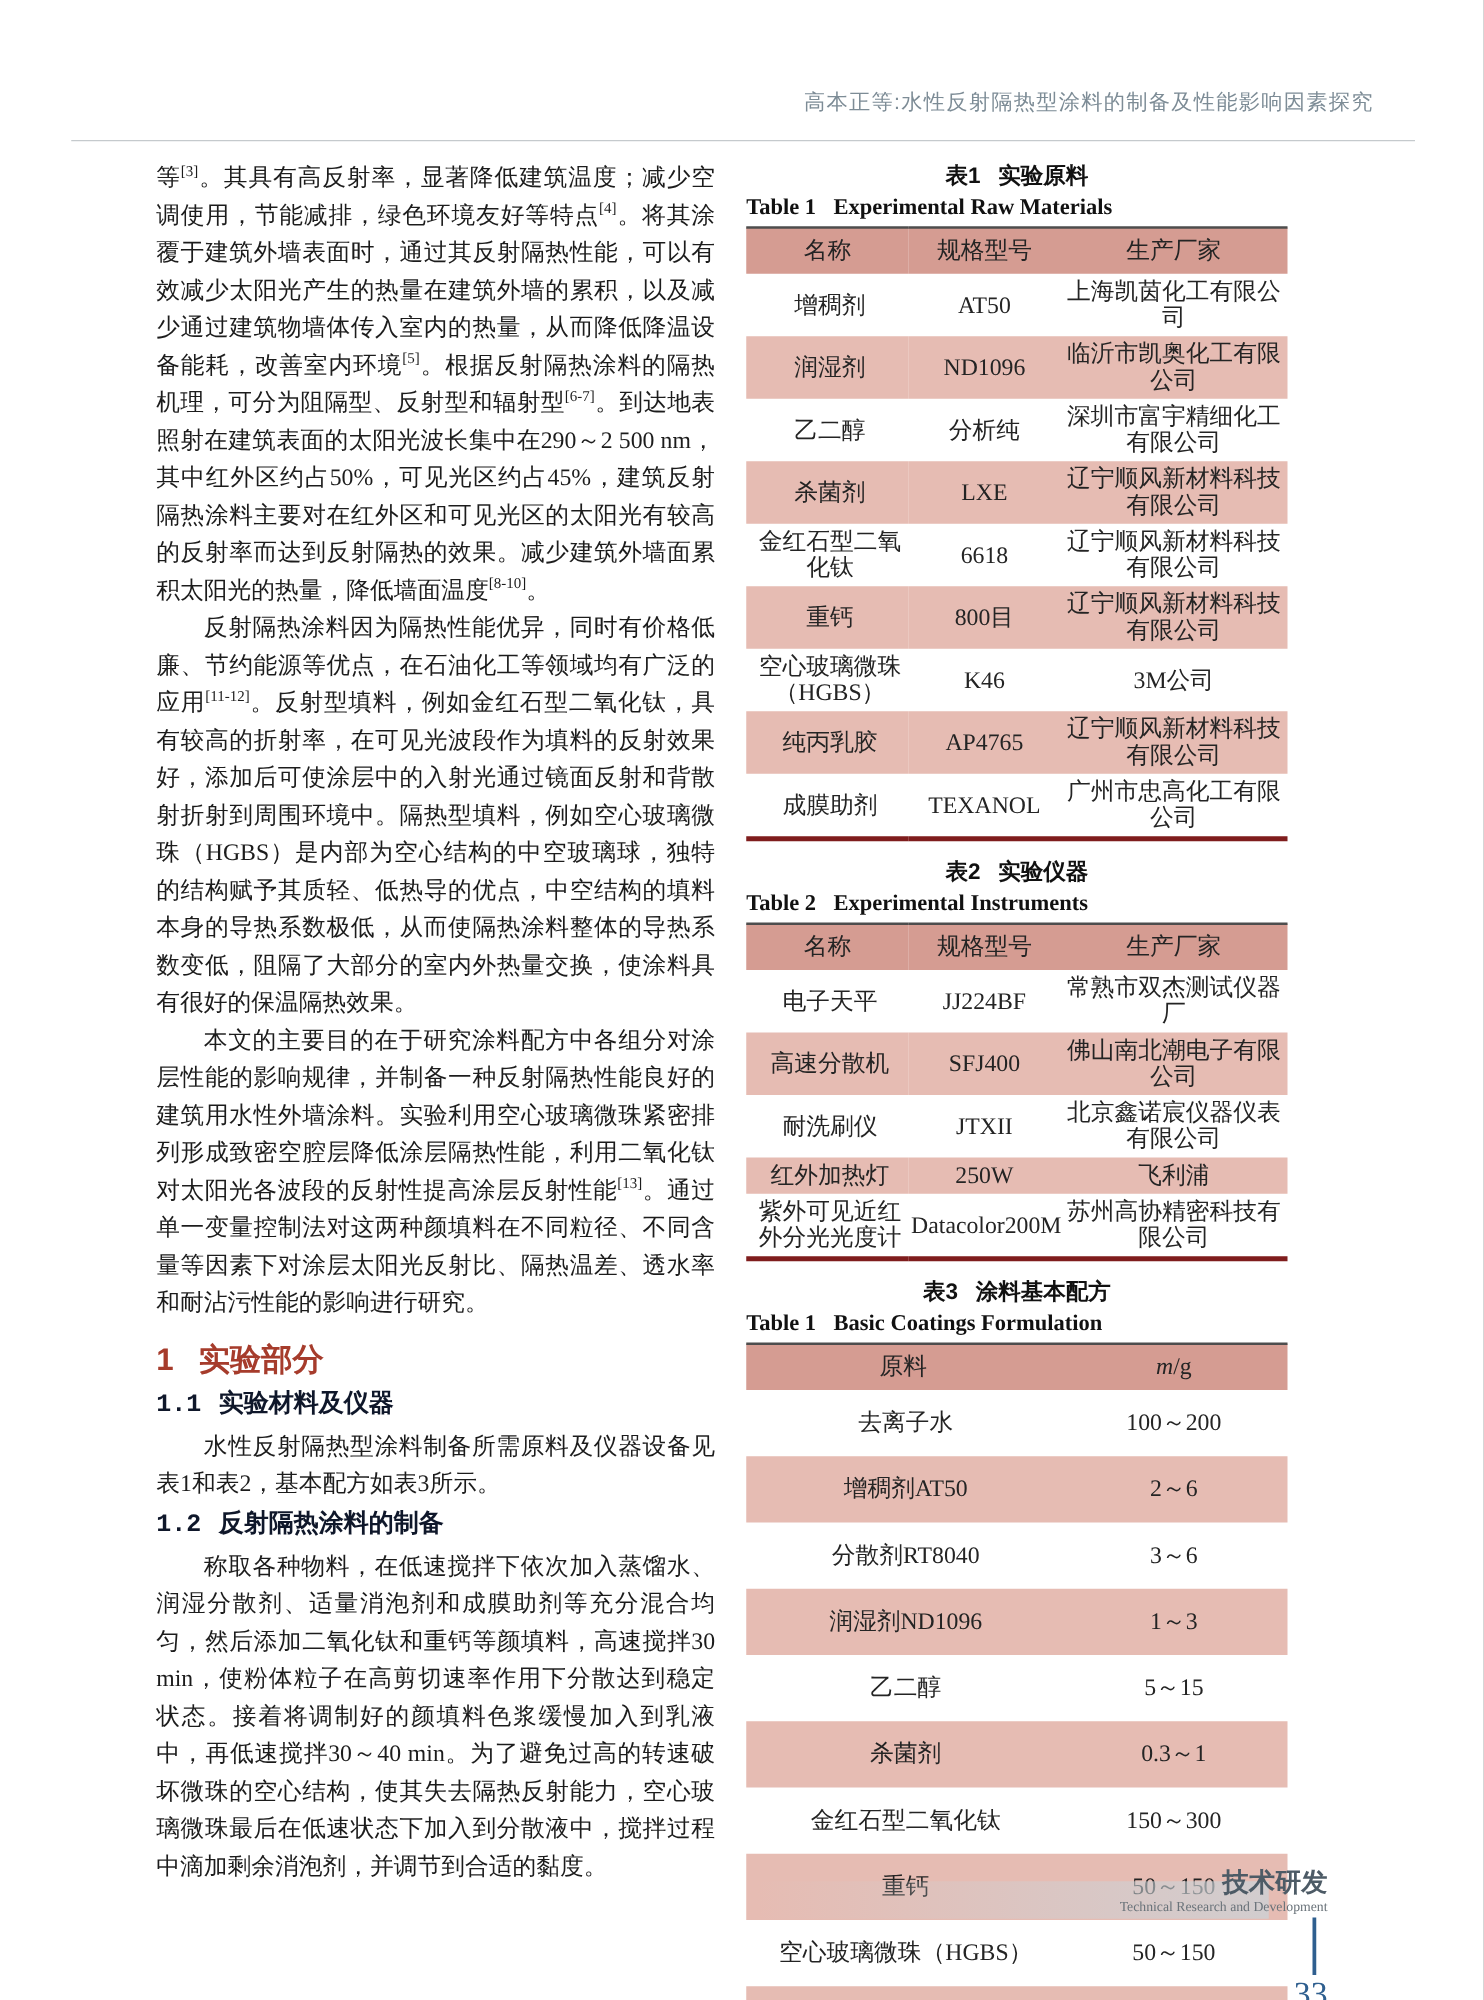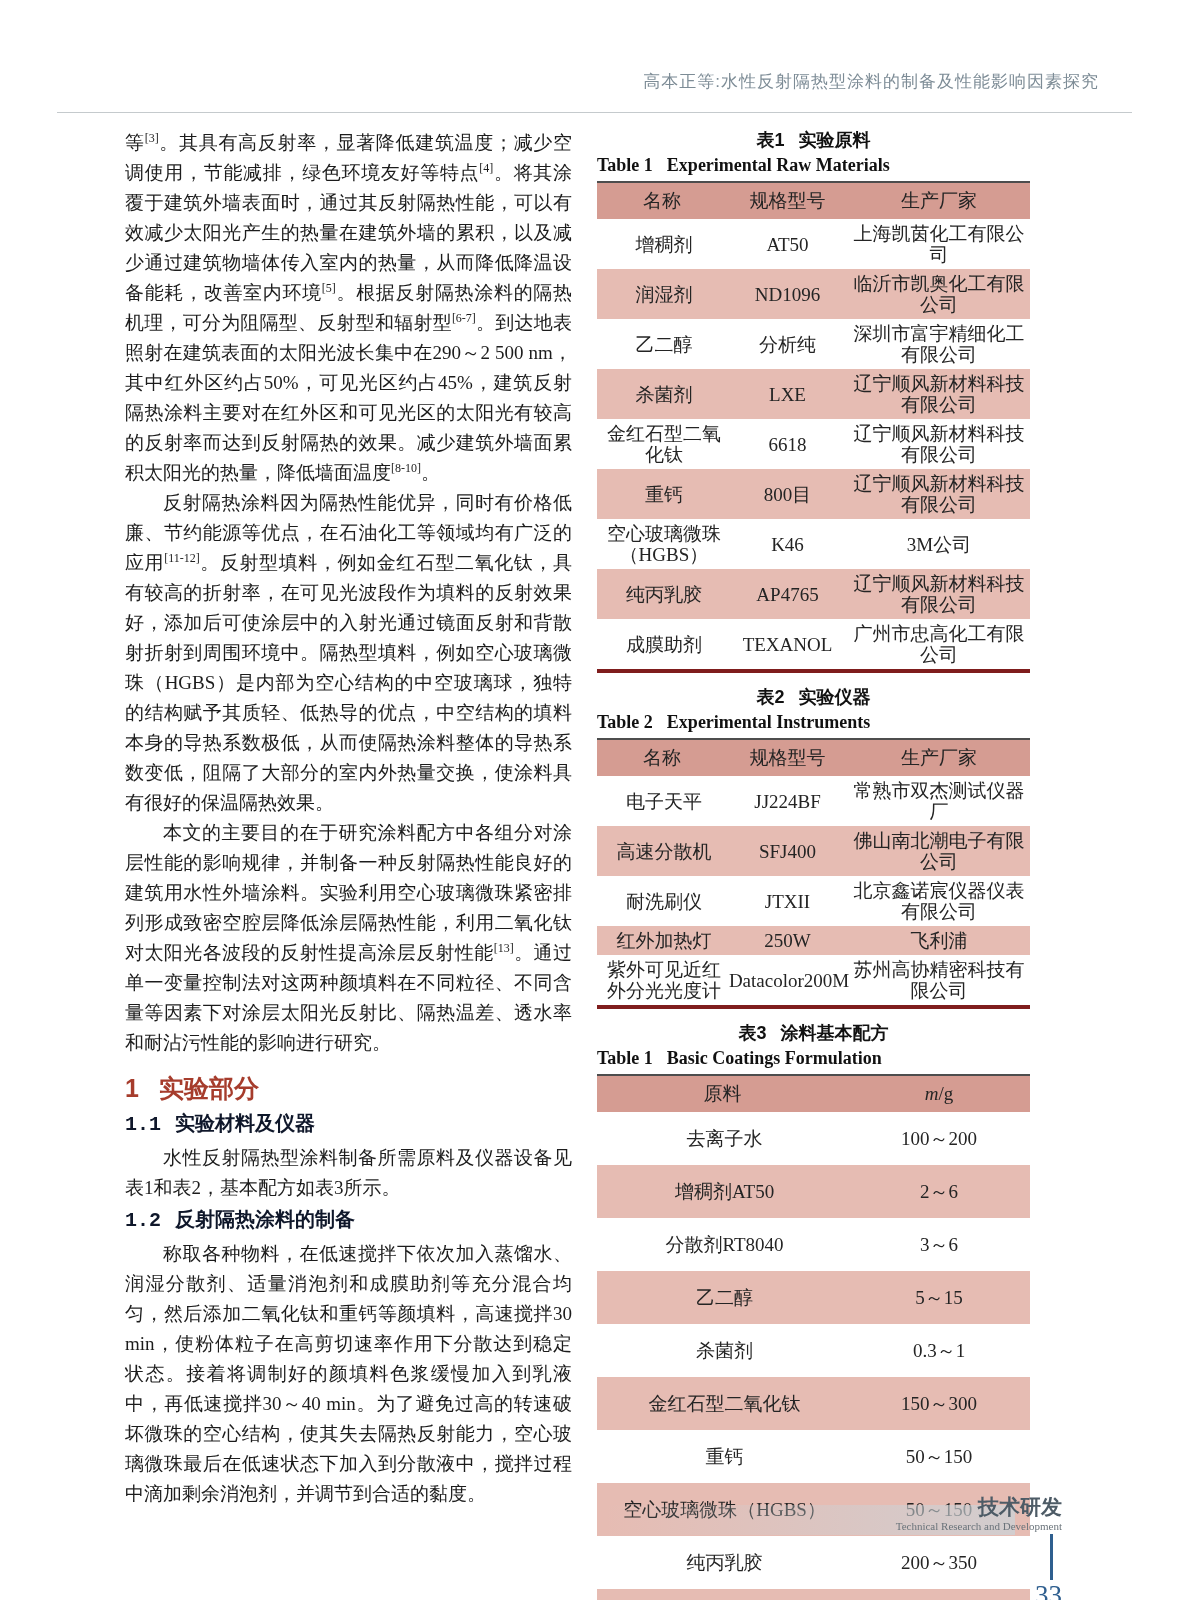--- a/index.html
+++ b/index.html
@@ -282,20 +282,24 @@
             </tr>
             <tr>
               <td class="cell-name">增稠剂AT50</td>
               <td>2～6</td>
             </tr>
             <tr>
               <td class="cell-name">分散剂RT8040</td>
               <td>3～6</td>
             </tr>
             <tr>
+              <td class="cell-name">润湿剂ND1096</td>
+              <td>1～3</td>
+            </tr>
+            <tr>
               <td class="cell-name">乙二醇</td>
               <td>5～15</td>
             </tr>
             <tr>
               <td class="cell-name">杀菌剂</td>
               <td>0.3～1</td>
             </tr>
             <tr>
               <td class="cell-name">金红石型二氧化钛</td>
               <td>150～300</td>

